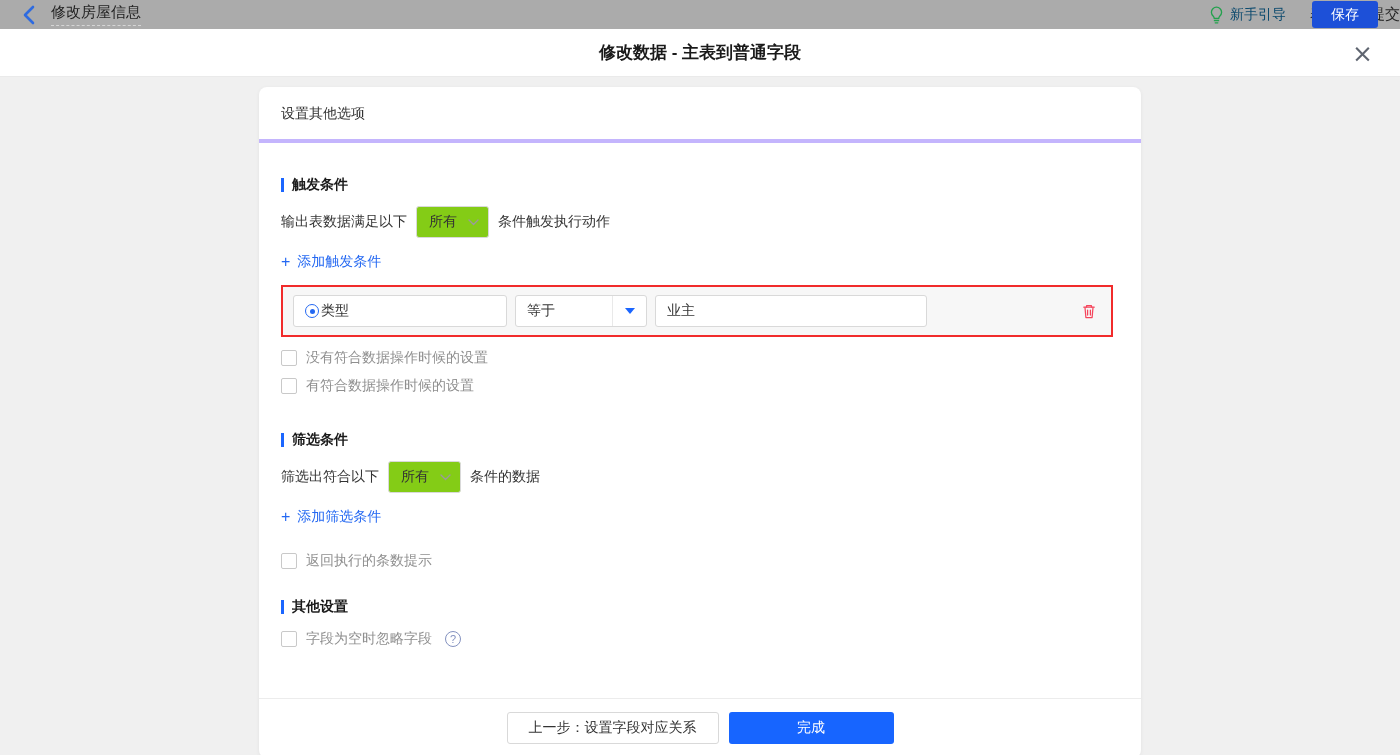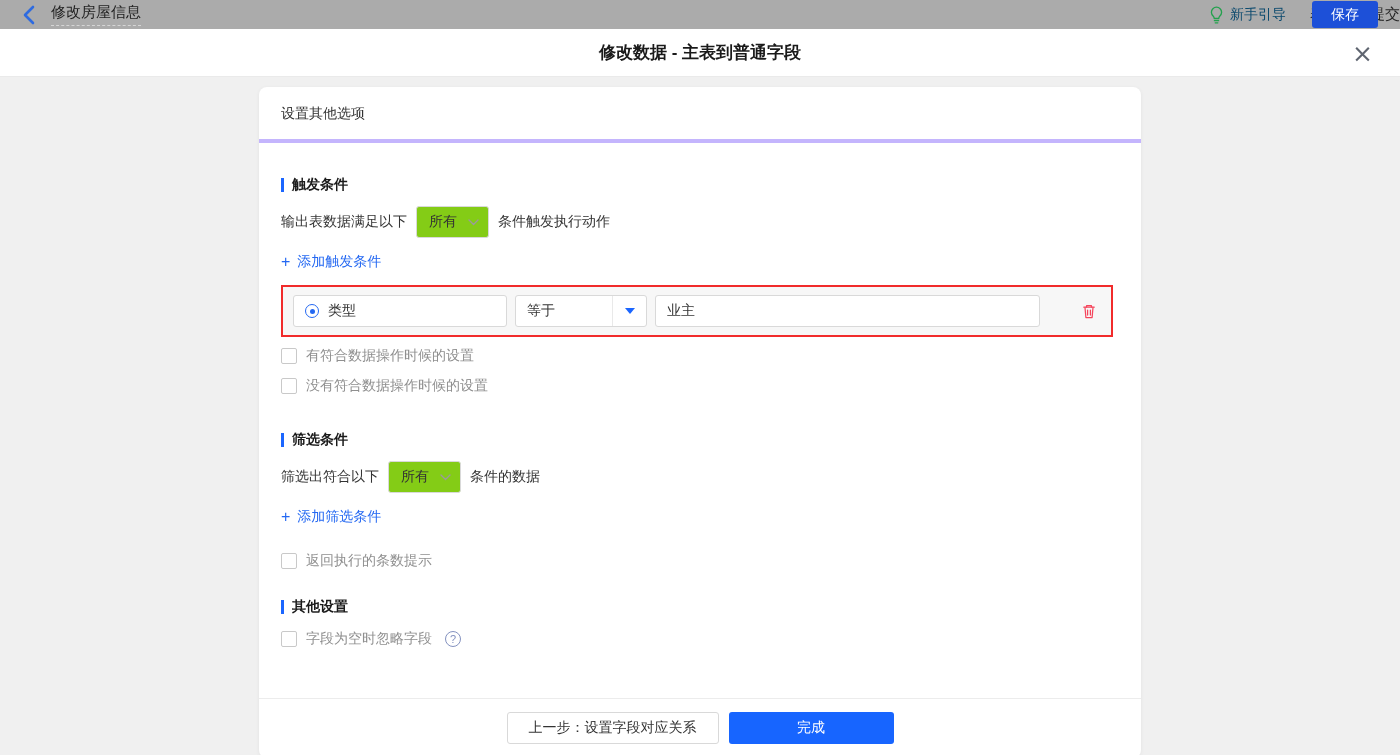--- a/index.html
+++ b/index.html
@@ -75,25 +75,25 @@
   }
   .plus-glyph { font-size:16px; line-height:1; }
 
   .cond-row {
     margin-top:14px; width:832px; height:52px;
     border:2px solid #f12b2b; background:#f7f7f7;
     display:flex; align-items:center; padding:0 14px 0 10px; gap:8px;
   }
   .cond-input {
     height:32px; background:#fff; border:1px solid #d9d9d9; border-radius:3px;
-    display:flex; align-items:center; padding:0 11px; gap:9px; color:#333;
+    display:flex; align-items:center; padding:0 11px; gap:2px; color:#333;
     cursor:text;
   }
   .cond-field { width:214px; }
-  .cond-value { width:385px; }
+  .cond-value { width:272px; }
   .radio-icon {
     width:14px; height:14px; border:1px solid #2468f2; border-radius:50%;
     display:flex; align-items:center; justify-content:center; flex:none;
   }
   .radio-icon::after { content:""; width:5px; height:5px; border-radius:50%; background:#2468f2; }
   .op-select {
     width:132px; height:32px; background:#fff; border:1px solid #d9d9d9;
     border-radius:3px; display:flex; align-items:center; color:#333; cursor:pointer;
   }
   .op-text { flex:1; padding:0 11px; }
@@ -216,27 +216,27 @@
         <span class="trash-icon">
           <svg width="16" height="17" viewBox="0 0 16 17" fill="none" stroke="#f5455c" stroke-width="1.25" stroke-linecap="round" stroke-linejoin="round">
             <path d="M2.8 4.2h10.4"></path>
             <path d="M5.6 4V2.6h4.8V4"></path>
             <path d="M4 4.5l.9 10h6.2l.9-10"></path>
             <path d="M6.6 7v5M9.4 7v5"></path>
           </svg>
         </span>
       </div>
 
+      <div class="check-row mt12">
+        <span class="checkbox"></span>
+        <span class="check-label">没有符合数据操作时候的设置</span>
+      </div>
       <div class="check-row mt10">
         <span class="checkbox"></span>
         <span class="check-label">有符合数据操作时候的设置</span>
-      </div>
-      <div class="check-row mt12">
-        <span class="checkbox"></span>
-        <span class="check-label">没有符合数据操作时候的设置</span>
       </div>
 
       <div class="sec-title mt36">
         <span class="sec-bar"></span>
         <span>筛选条件</span>
       </div>
 
       <div class="sentence">
         <span>筛选出符合以下</span>
         <span class="mini-select">

